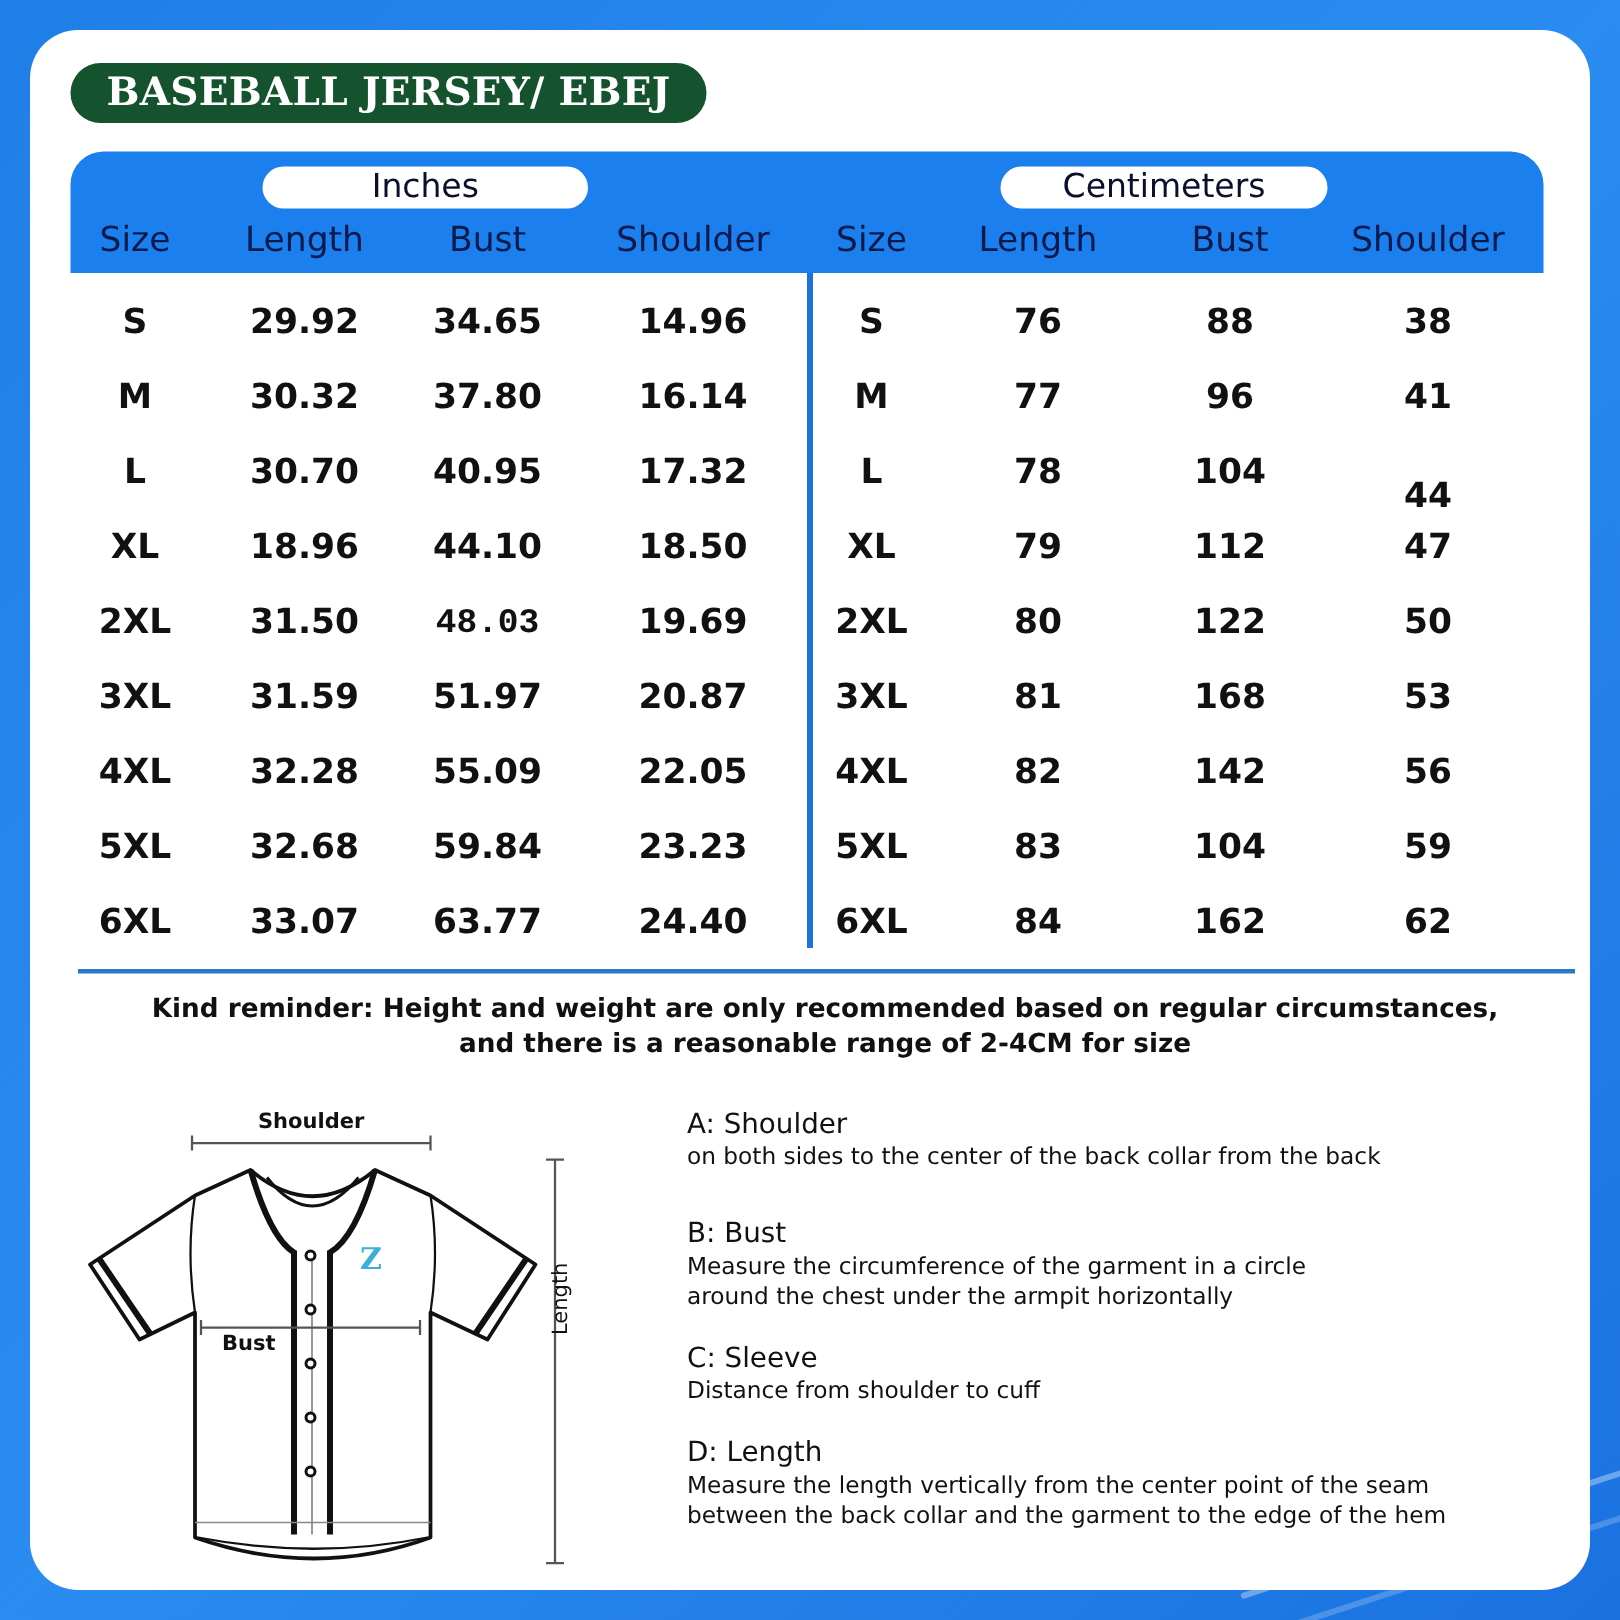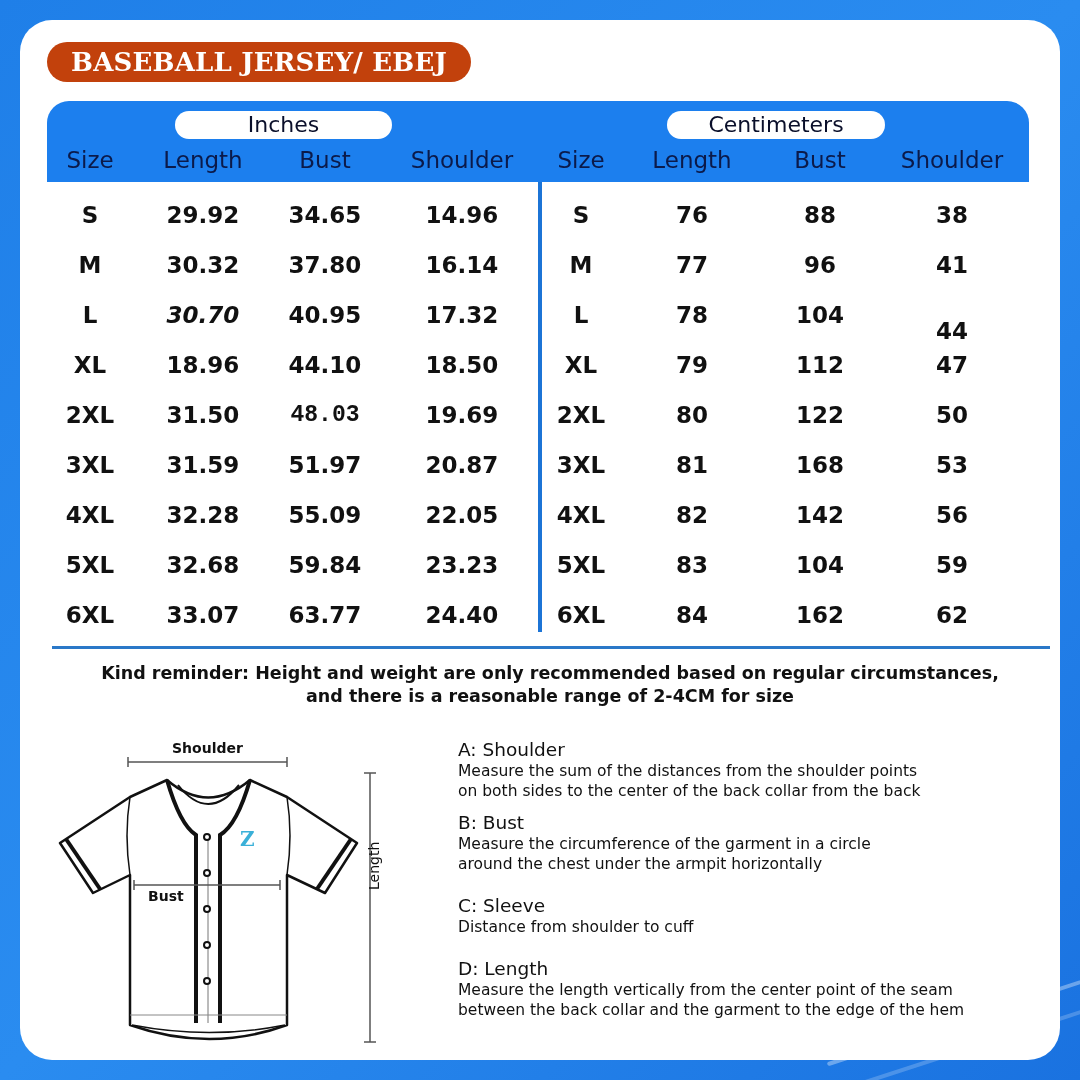--- a/index.html
+++ b/index.html
@@ -13,21 +13,21 @@
     position: absolute; right: -40px; bottom: 60px; width: 300px; height: 4px;
     background: rgba(255,255,255,0.35); transform: rotate(-18deg); border-radius: 2px;
   }
   .bg-streak.s2 { bottom: 30px; right: -20px; width: 260px; opacity: .6; }
   .card {
     position: absolute; left: 20px; top: 20px; width: 1040px; height: 1040px;
     background: #fff; border-radius: 32px;
   }
   .title-pill {
     position: absolute; left: 47px; top: 42px; width: 424px; height: 40px;
-    background: #c2410c; border-radius: 20px;
+    background: #14532d; border-radius: 20px;
     color: #fff; font-family: "DejaVu Serif", serif; font-weight: bold;
     font-size: 26px; line-height: 40px; text-align: center; letter-spacing: 0.2px;
   }
   .table-head {
     position: absolute; left: 47px; top: 101px; width: 982px; height: 81px;
     background: #1c7fee; border-radius: 22px 22px 0 0;
   }
   .unit-pill {
     position: absolute; top: 111px; height: 28px; background: #fff; border-radius: 14px;
     color: #0a0f2a; font-size: 22px; line-height: 28px; text-align: center;
@@ -85,21 +85,21 @@
 <div id="rows">
     <div class="cell" style="left: 50px; width: 80px; top: 195px;">S</div>
     <div class="cell" style="left: 143px; width: 120px; top: 195px;">29.92</div>
     <div class="cell" style="left: 270px; width: 110px; top: 195px;">34.65</div>
     <div class="cell" style="left: 392px; width: 140px; top: 195px;">14.96</div>
     <div class="cell" style="left: 50px; width: 80px; top: 245px;">M</div>
     <div class="cell" style="left: 143px; width: 120px; top: 245px;">30.32</div>
     <div class="cell" style="left: 270px; width: 110px; top: 245px;">37.80</div>
     <div class="cell" style="left: 392px; width: 140px; top: 245px;">16.14</div>
     <div class="cell" style="left: 50px; width: 80px; top: 295px;">L</div>
-    <div class="cell" style="left: 143px; width: 120px; top: 295px; font-style: italic;">30.70</div>
+    <div class="cell" style="left: 143px; width: 120px; top: 295px;">30.70</div>
     <div class="cell" style="left: 270px; width: 110px; top: 295px;">40.95</div>
     <div class="cell" style="left: 392px; width: 140px; top: 295px;">17.32</div>
     <div class="cell" style="left: 50px; width: 80px; top: 345px;">XL</div>
     <div class="cell" style="left: 143px; width: 120px; top: 345px;">18.96</div>
     <div class="cell" style="left: 270px; width: 110px; top: 345px;">44.10</div>
     <div class="cell" style="left: 392px; width: 140px; top: 345px;">18.50</div>
     <div class="cell" style="left: 50px; width: 80px; top: 395px;">2XL</div>
     <div class="cell" style="left: 143px; width: 120px; top: 395px;">31.50</div>
     <div class="cell" style="left: 270px; width: 110px; top: 395px; font-family: Liberation Mono, monospace;">48.03</div>
     <div class="cell" style="left: 392px; width: 140px; top: 395px;">19.69</div>
@@ -205,21 +205,20 @@
   </svg>
   <div class="diag-label" style="left:122px;top:5px">Shoulder</div>
   <div class="diag-label" style="left:98px;top:153px">Bust</div>
   <div class="diag-label" style="left:316px;top:155px;transform:rotate(-90deg);transform-origin:left top;font-weight:normal">Length</div>
   <div style="position:absolute;left:190px;top:92px;color:#3ab0d8;font-family:'DejaVu Serif',serif;font-weight:bold;font-size:20px">Z</div>
 </div>
 
 <div class="defs">
   <div class="def" style="top:0">
     <div class="def-title">A: Shoulder</div>
-    <div class="def-text">Measure the sum of the distances from the shoulder points</div>
     <div class="def-text">on both sides to the center of the back collar from the back</div>
   </div>
   <div class="def" style="top:73px">
     <div class="def-title">B: Bust</div>
     <div class="def-text">Measure the circumference of the garment in a circle</div>
     <div class="def-text">around the chest under the armpit horizontally</div>
   </div>
   <div class="def" style="top:156px">
     <div class="def-title">C: Sleeve</div>
     <div class="def-text">Distance from shoulder to cuff</div>

